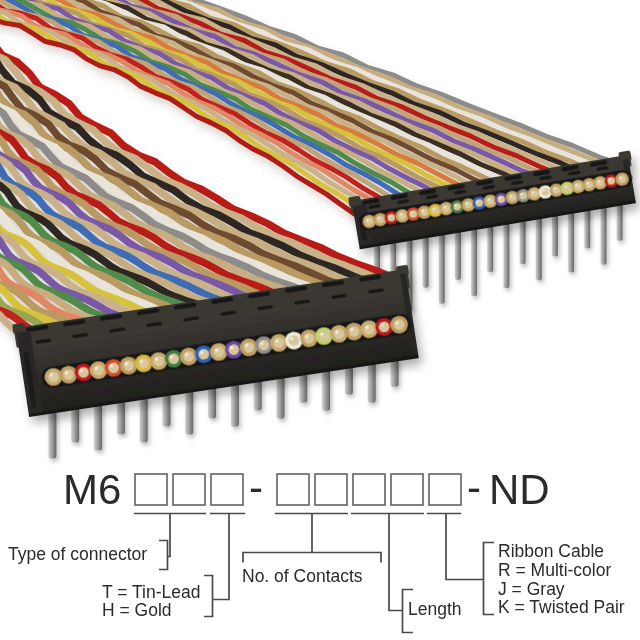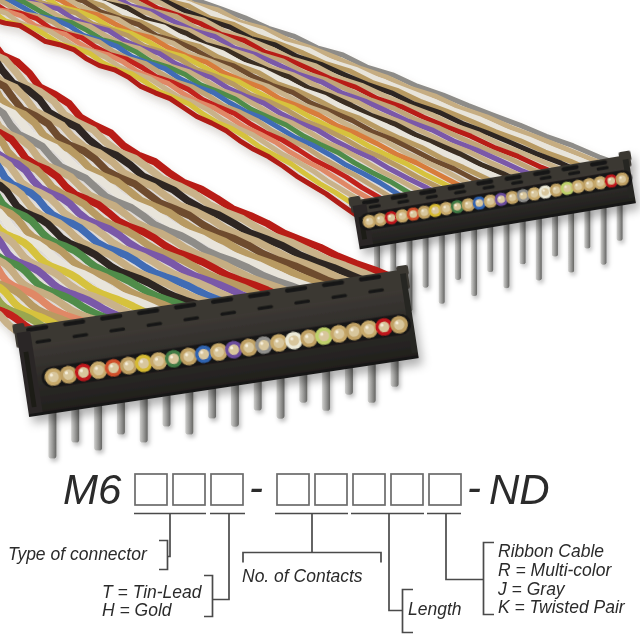--- a/index.html
+++ b/index.html
@@ -1,16 +1,16 @@
 <!DOCTYPE html>
 <html><head>
 <meta charset="utf-8">
 <style>
   html,body{margin:0;padding:0;background:#ffffff;}
-  .stage{position:relative;width:640px;height:640px;overflow:hidden;background:#ffffff;font-style:italic;}
+  .stage{position:relative;width:640px;height:640px;overflow:hidden;background:#ffffff;}
   svg{display:block;}
   .diag-text{font-family:"Liberation Sans",sans-serif;}
   .pn-text{font-family:"Liberation Sans",sans-serif;}
 </style>
 </head>
 <body>
 
 <div class="stage">
 <svg id="scene" width="640" height="640" viewBox="0 0 640 640">
   <defs>

